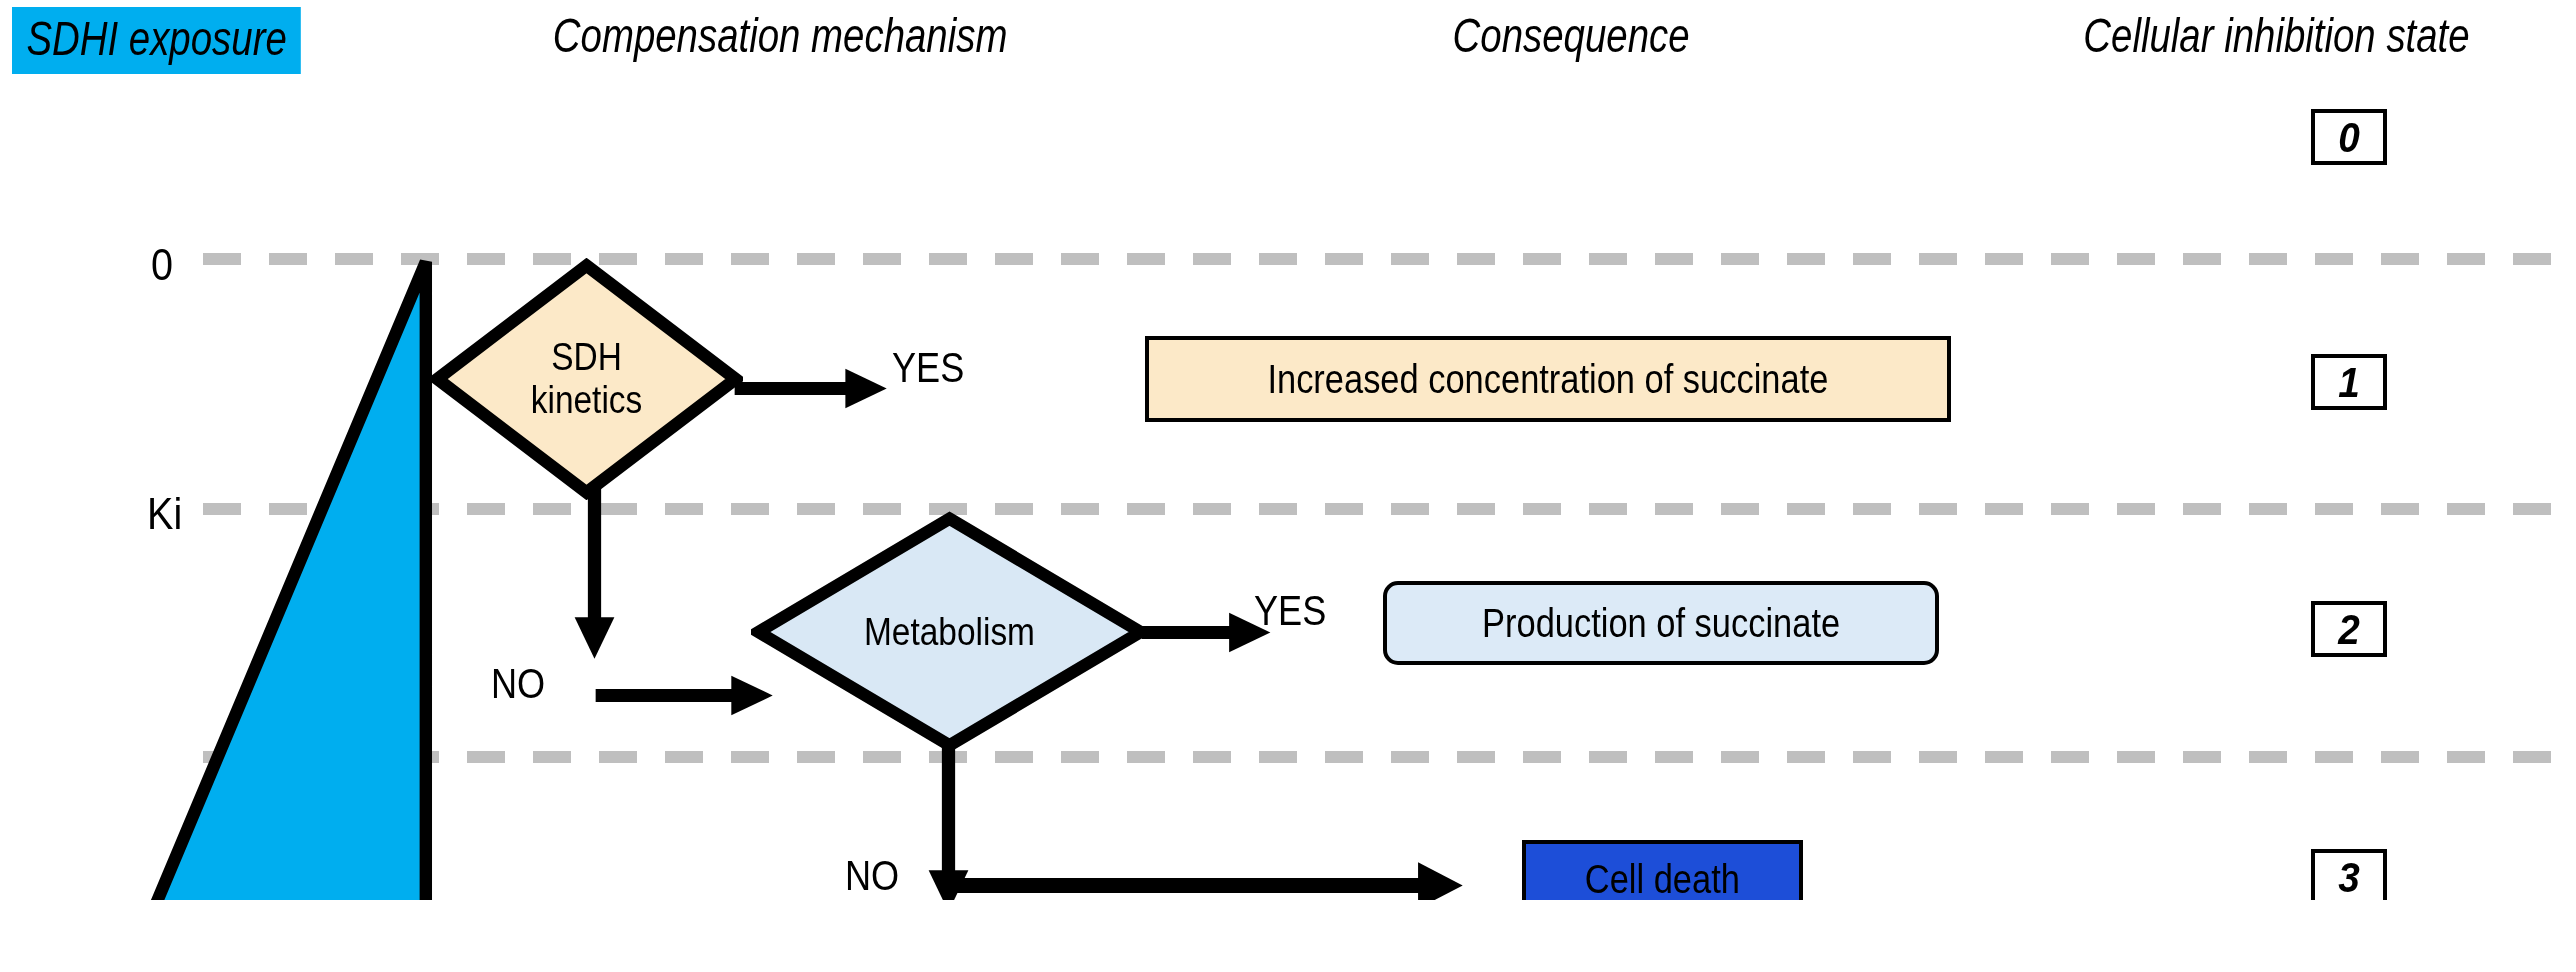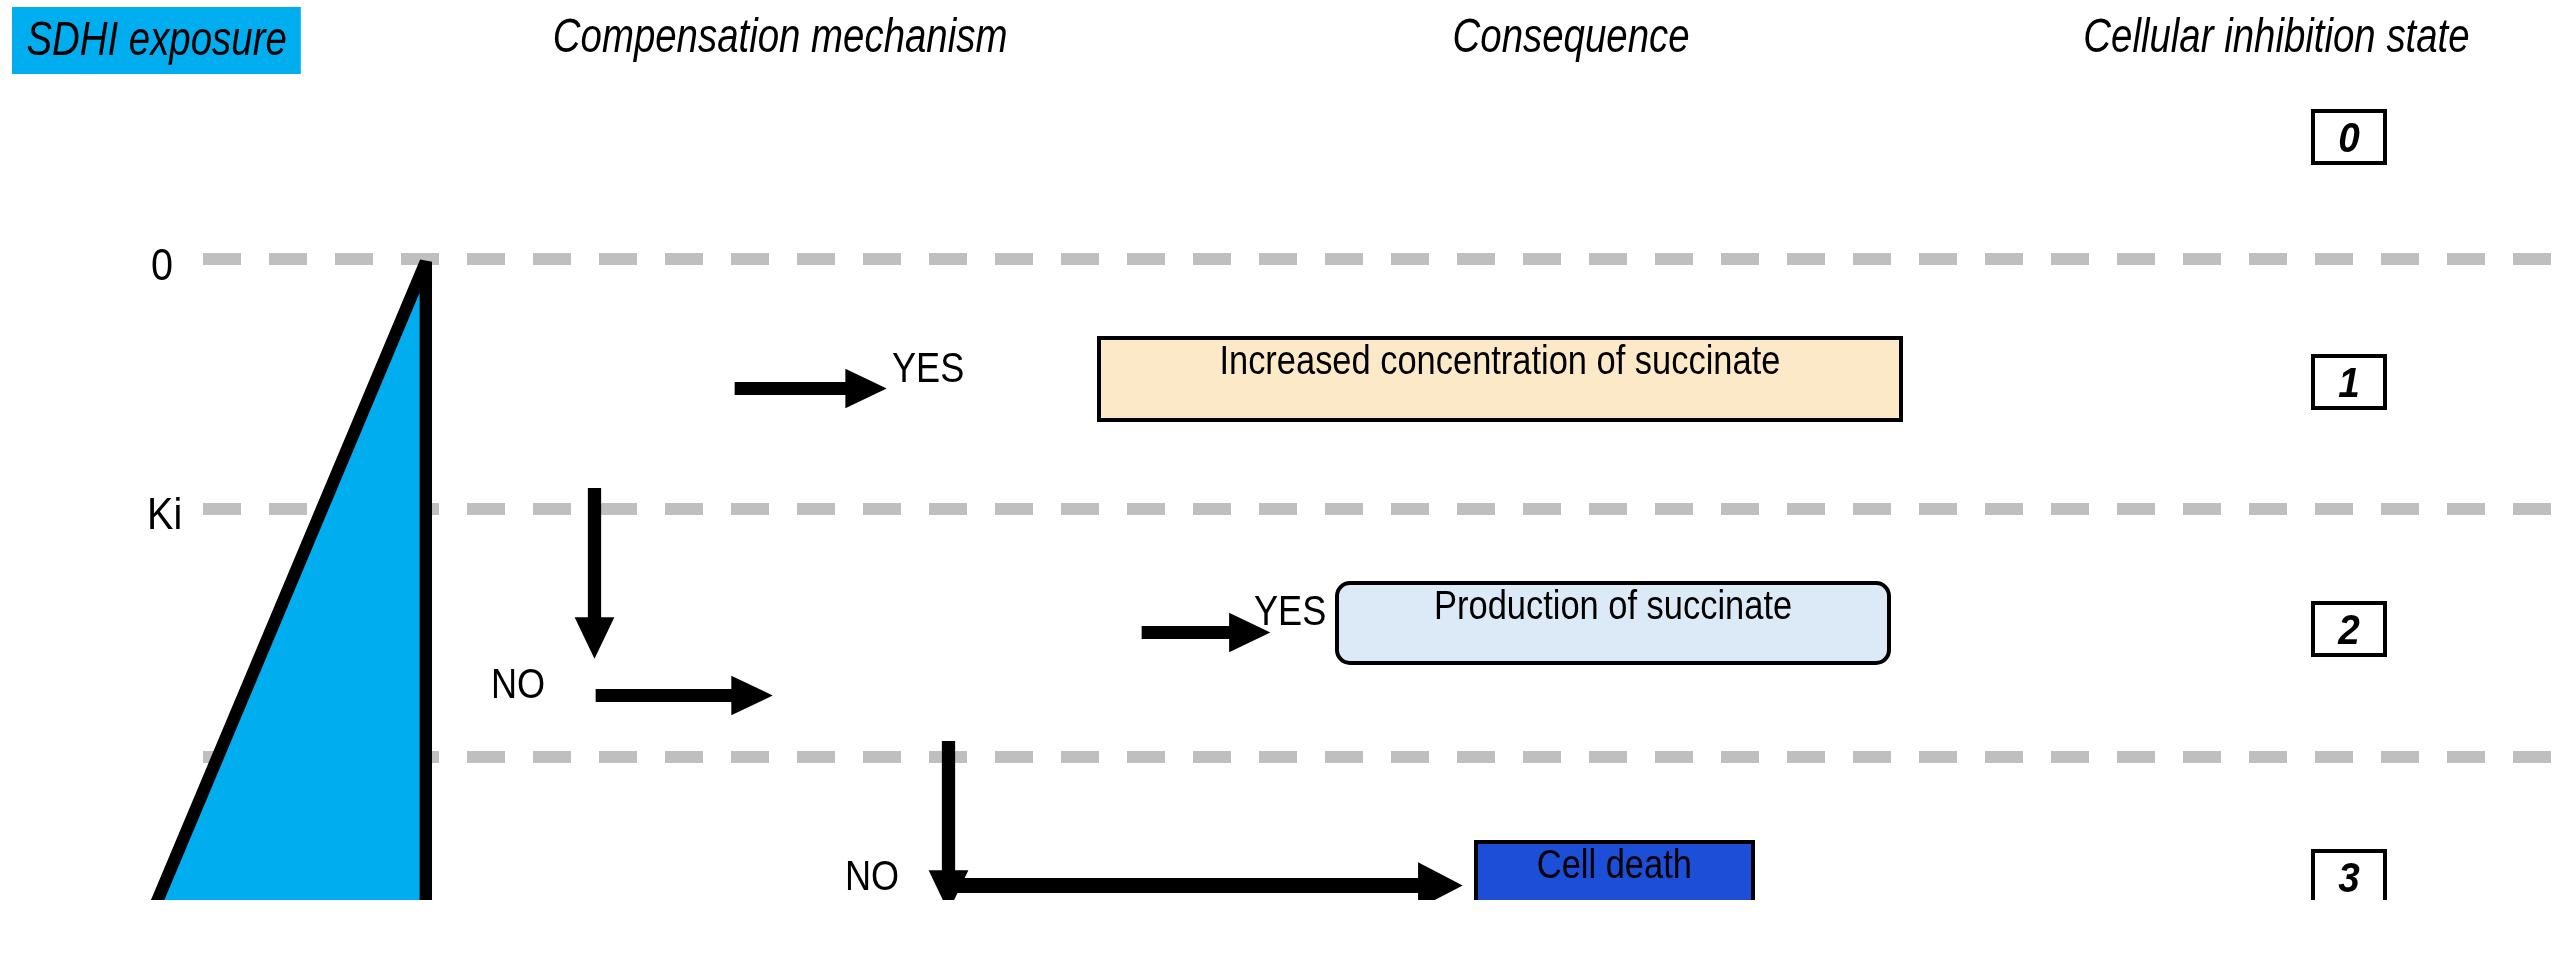--- a/index.html
+++ b/index.html
@@ -67,22 +67,24 @@
     text-align:center;
     transform:scaleX(.88);
     pointer-events:none;
   }
   .diamond-label span{display:block;}
 
   
   .cbox{
     border:4.1px solid #000;
     display:flex;
+    align-items:center;
     justify-content:center;
     box-sizing:border-box;
+    margin-left:48px;
   }
   .cbox-text{
     font-size:41px;
     color:#000;
     white-space:nowrap;
     line-height:1;
     transform:scaleX(.84);
   }
 
   
@@ -139,40 +141,57 @@
   <div class="abs dash-line" style="left:203px; top:751px; width:2373px;"></div>
 
   <div class="abs axis-label" style="left:151px; top:242px;">0</div>
   <div class="abs axis-label" style="left:147px; top:491px;">Ki</div>
   <div class="abs mu" style="left:328px; top:523px;">µM</div>
 
   <svg class="abs tri-wrap" style="left:116px; top:248px;" width="347" height="725" viewBox="0 0 420 876">
     <polygon points="375,16 375,856 22,856" fill="#00AEEF" stroke="#000000" stroke-width="15" stroke-linejoin="miter"></polygon>
   </svg>
 
+  <div class="abs" style="left:430px; top:258px; width:313px; height:242px;">
+    <svg width="313" height="242" viewBox="0 0 378 292" style="position:absolute;left:0;top:0;">
+      <polygon points="189,9 369,146 189,283 9,146" fill="#FCE9C8" stroke="#000000" stroke-width="15" stroke-linejoin="miter"></polygon>
+    </svg>
+    <div class="diamond-label">
+      <span>SDH</span>
+      <span>kinetics</span>
+    </div>
+  </div>
 
   <svg class="abs" style="left:733px; top:347px;" width="157" height="83" viewBox="0 0 190 100">
     <line x1="2" y1="50" x2="140" y2="50" stroke="#000" stroke-width="16"></line>
     <polygon points="186,50 136,26 136,74" fill="#000"></polygon>
   </svg>
 
   <svg class="abs" style="left:553px; top:488px;" width="83" height="174" viewBox="0 0 100 210">
     <line x1="50" y1="0" x2="50" y2="160" stroke="#000" stroke-width="16"></line>
     <polygon points="50,206 26,156 74,156" fill="#000"></polygon>
   </svg>
 
   <div class="abs yn" style="left:892px; top:346px;">YES</div>
 
   <div class="abs yn" style="left:491px; top:662px;">NO</div>
 
   <svg class="abs" style="left:594px; top:654px;" width="182" height="83" viewBox="0 0 220 100">
     <line x1="2" y1="50" x2="168" y2="50" stroke="#000" stroke-width="16"></line>
     <polygon points="216,50 166,26 166,74" fill="#000"></polygon>
   </svg>
 
+  <div class="abs" style="left:751px; top:511px; width:397px; height:242px;">
+    <svg width="397" height="242" viewBox="0 0 480 292" style="position:absolute;left:0;top:0;">
+      <polygon points="240,9 471,146 240,283 9,146" fill="#D9E8F5" stroke="#000000" stroke-width="15" stroke-linejoin="miter"></polygon>
+    </svg>
+    <div class="diamond-label">
+      <span>Metabolism</span>
+    </div>
+  </div>
 
   <svg class="abs" style="left:1140px; top:591px;" width="132" height="83" viewBox="0 0 160 100">
     <line x1="2" y1="50" x2="112" y2="50" stroke="#000" stroke-width="16"></line>
     <polygon points="158,50 108,26 108,74" fill="#000"></polygon>
   </svg>
 
   <div class="abs yn" style="left:1254px; top:589px;">YES</div>
 
   <svg class="abs" style="left:907px; top:741px;" width="83" height="174" viewBox="0 0 100 210">
     <line x1="50" y1="0" x2="50" y2="160" stroke="#000" stroke-width="16"></line>

